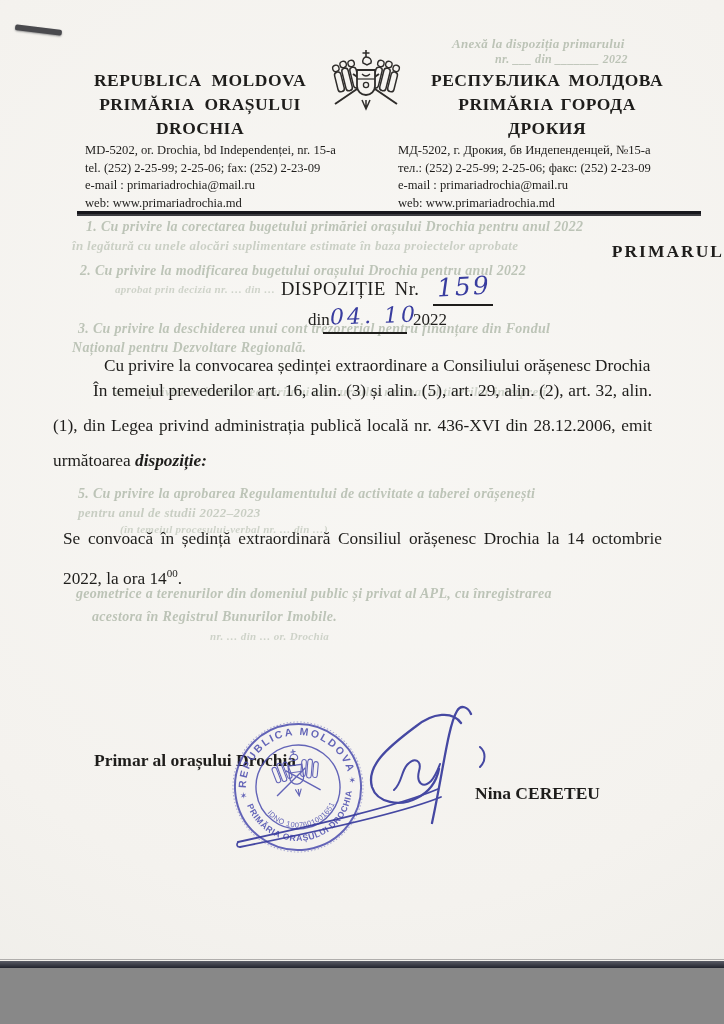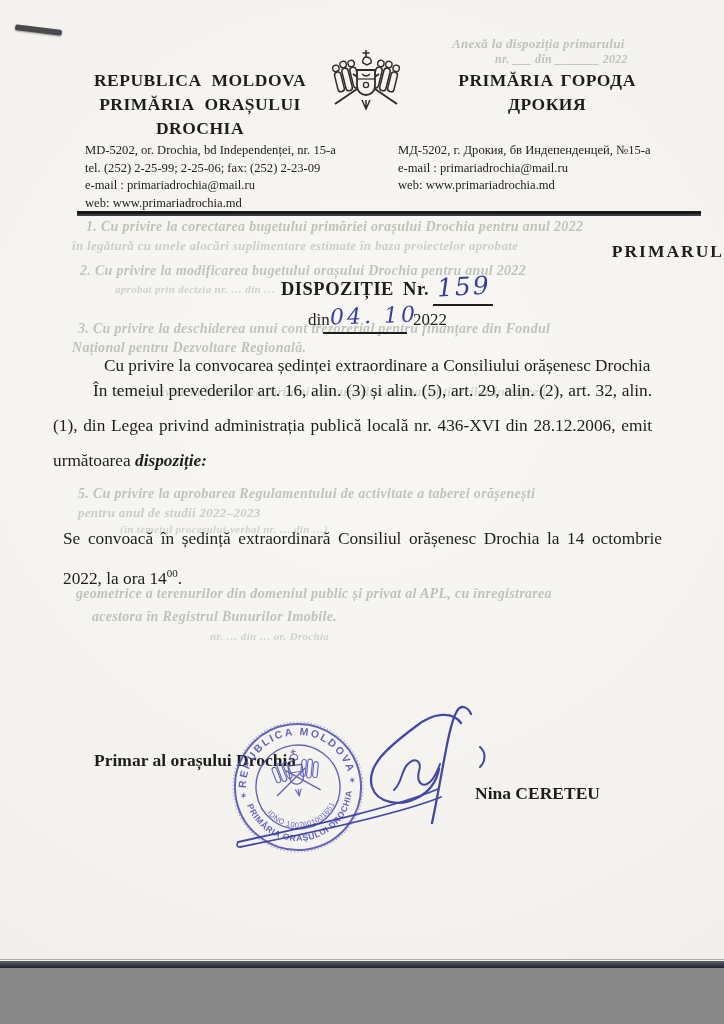--- a/index.html
+++ b/index.html
@@ -13,21 +13,21 @@
     color:#1e1d1b;
     overflow:hidden;
   }
   .abs{position:absolute;}
   
   .org-title{font-weight:bold;font-size:17.5px;line-height:24px;text-align:center;letter-spacing:.5px;word-spacing:6px;}
   .org-address{font-size:12.6px;line-height:17.5px;}
   .rule{background:#17171c;height:3px;box-shadow:0 2px 0 #3c3c40;}
   
   .primarul{width:724px;text-align:right;font-weight:bold;font-size:17.5px;letter-spacing:2px;}
-  .doc-label{font-weight:bold;font-size:18.5px;letter-spacing:.5px;word-spacing:4px;}
+  .doc-label{font-weight:normal;font-size:18.5px;letter-spacing:.5px;word-spacing:4px;}
   .hand{color:#383c9f;font-style:italic;font-family:"DejaVu Serif",serif;}
   .hand-num{font-size:25px;letter-spacing:2px;transform:rotate(-3deg);}
   .hand-date{font-size:22px;letter-spacing:3px;transform:rotate(-2deg);}
   .underline{height:2px;background:#1e1d1b;}
   .plain{font-size:17px;}
   
   .subject{font-size:17.2px;}
   .para{width:599px;font-size:17.3px;line-height:35px;text-align:justify;}
   .indent{text-indent:40px;}
   .emph{font-weight:bold;font-style:italic;}
@@ -104,32 +104,34 @@
       <path d="M30 22 h18 v16 a9 9 0 0 1 -18 0 z" fill="#f6f4f0" stroke-width="1.8"></path>
       <path d="M30 31 h18" stroke-width="1.2"></path>
       <circle cx="39" cy="37" r="2.6" stroke-width="1.3"></circle>
       <path d="M35 26 q4 4 8 0" stroke-width="1.2"></path>
 
       <path d="M35 52 l4 9 l4 -9 M39 52 v9" stroke-width="1.5"></path>
     </svg>
   </div>
 
   <div class="abs org-title" style="left:402px;top:68px;width:290px;word-spacing:3px;">
+    <div>РЕСПУБЛИКА МОЛДОВА</div>
     <div>PRIMĂRIA ГОРОДА</div>
     <div>ДРОКИЯ</div>
   </div>
 
   <div class="abs org-address" style="left:85px;top:142px;">
     <div>MD-5202, or. Drochia, bd Independenței, nr. 15-a</div>
     <div>tel. (252) 2-25-99; 2-25-06; fax: (252) 2-23-09</div>
     <div>e-mail : primariadrochia@mail.ru</div>
     <div>web: www.primariadrochia.md</div>
   </div>
   <div class="abs org-address" style="left:398px;top:142px;">
     <div>МД-5202, г. Дрокия, бв Индепенденцей, №15-а</div>
+    <div>тел.: (252) 2-25-99; 2-25-06; факс: (252) 2-23-09</div>
     <div>e-mail : primariadrochia@mail.ru</div>
     <div>web: www.primariadrochia.md</div>
   </div>
 
   <div class="abs rule" style="left:77px;top:211px;width:624px;"></div>
 
   <div class="abs primarul" style="top:241px;left:0;">PRIMARUL</div>
 
   <div class="abs doc-label" style="left:281px;top:279px;">DISPOZIȚIE  Nr.</div>
   <div class="abs hand hand-num" style="left:437px;top:272px;">159</div>

